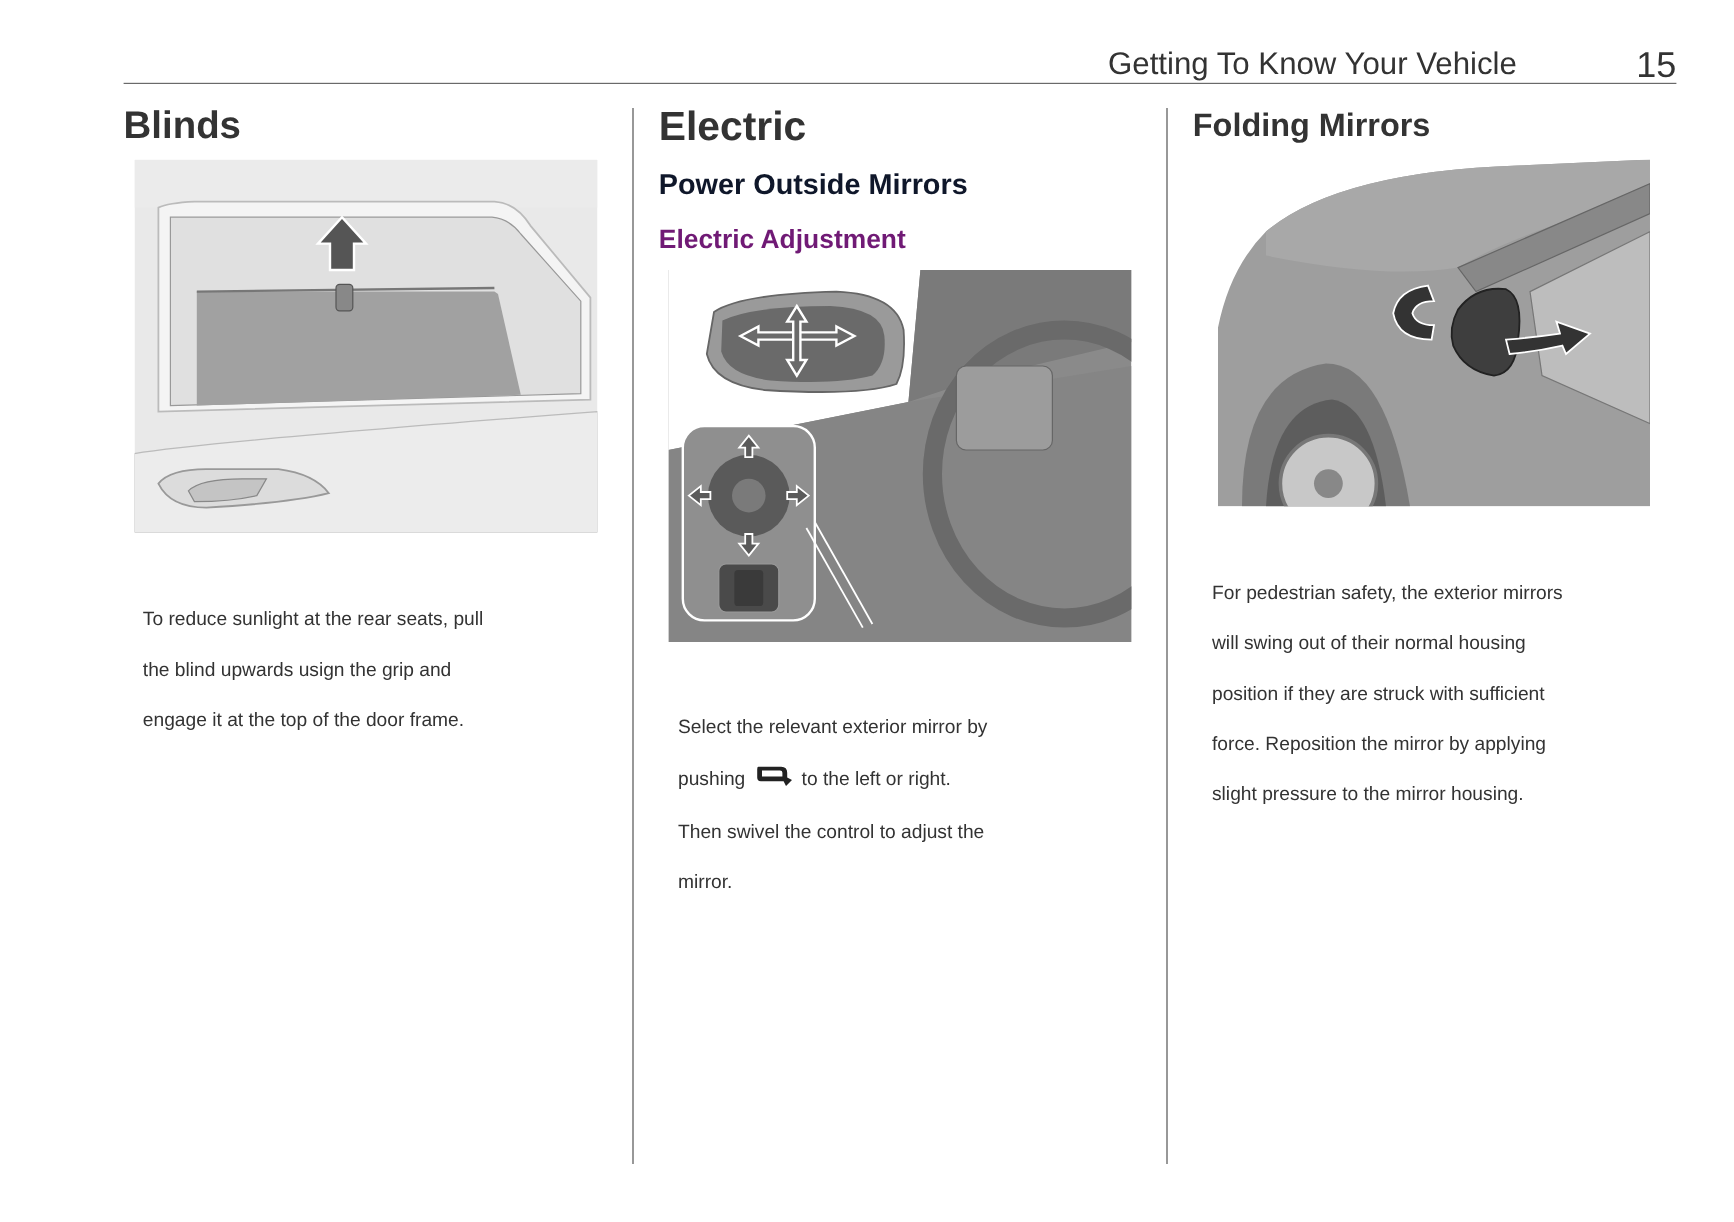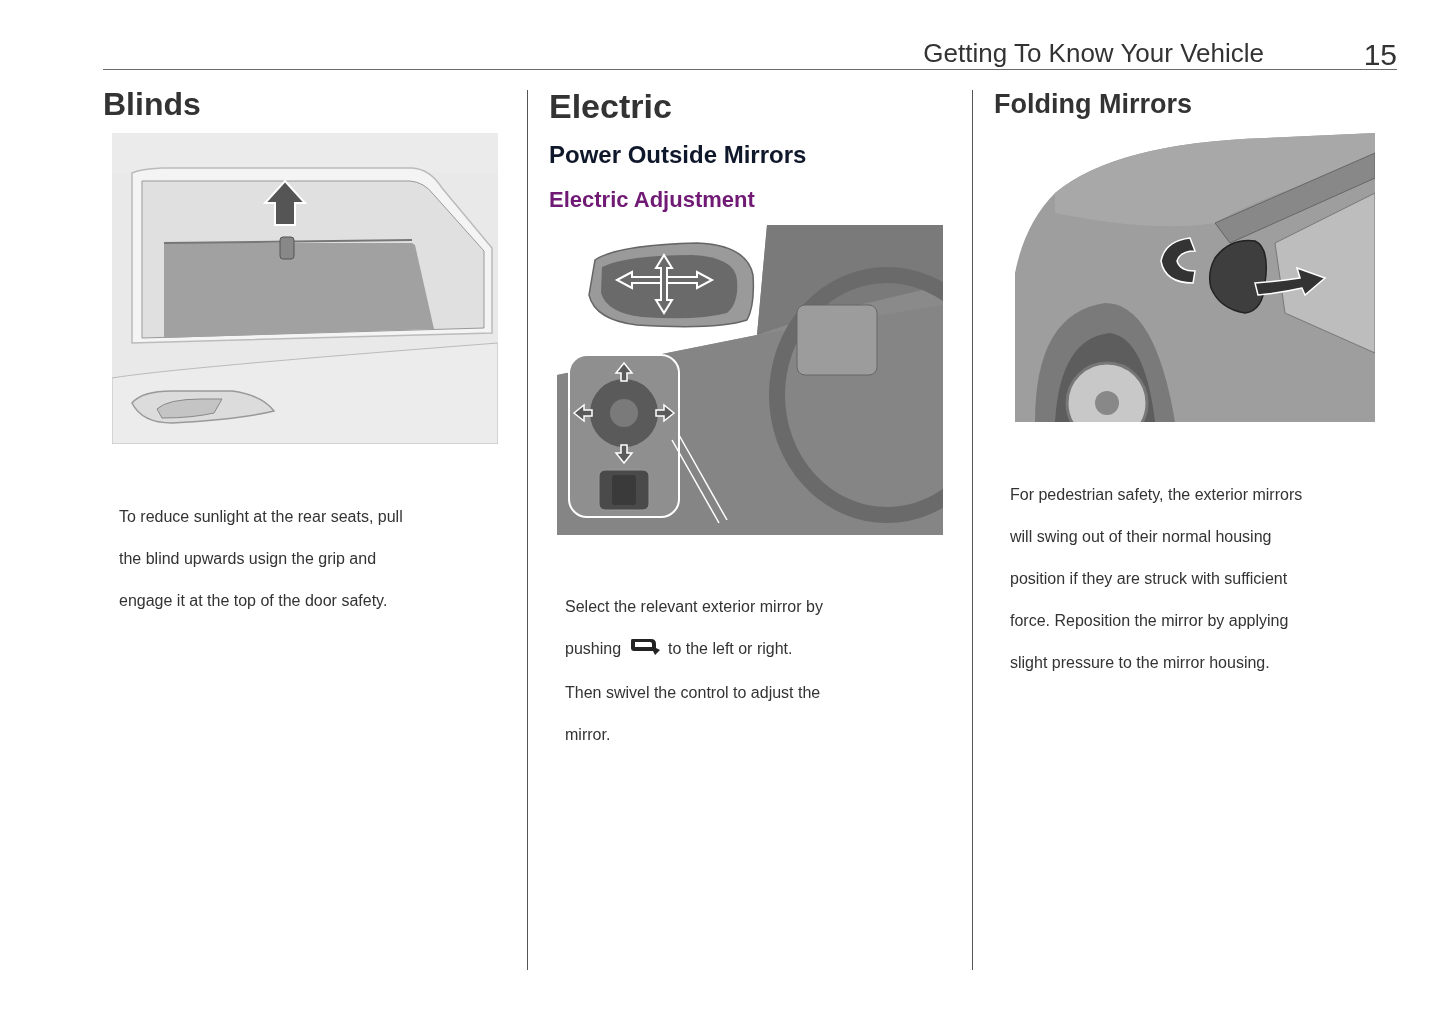--- a/index.html
+++ b/index.html
@@ -53,21 +53,21 @@
     <path d="M0 245 Q60 235 386 210 V311 H0 Z" fill="#ececec" stroke="#bbb" stroke-width="1"></path>
 
     <path d="M20 270 Q30 258 60 258 H120 Q150 262 162 278 Q130 286 60 290 Q30 290 20 270 Z" fill="#dcdcdc" stroke="#999" stroke-width="1.5"></path>
     <path d="M45 276 Q55 266 90 266 H110 L102 280 Q80 285 50 285 Z" fill="#c4c4c4" stroke="#888" stroke-width="1"></path>
   </svg>
 </div>
 
 <div style="position:absolute; left:103px; top:488px; width:410px;">
   <p class="body-text">To reduce sunlight at the rear seats, pull</p>
   <p class="body-text">the blind upwards usign the grip and</p>
-  <p class="body-text">engage it at the top of the door safety.</p>
+  <p class="body-text">engage it at the top of the door frame.</p>
 </div>
 
 <div class="col" style="left:549px; width:400px;">
   <h1 class="h1">Electric</h1>
   <h2 class="h2" style="margin-top:12px;">Power Outside Mirrors</h2>
   <h3 class="h4" style="margin-top:14px;">Electric Adjustment</h3>
 </div>
 
 <div class="figure" style="left:557px; top:225px; width:386px; height:310px;">
   <svg width="386" height="310" viewBox="0 0 386 310">

